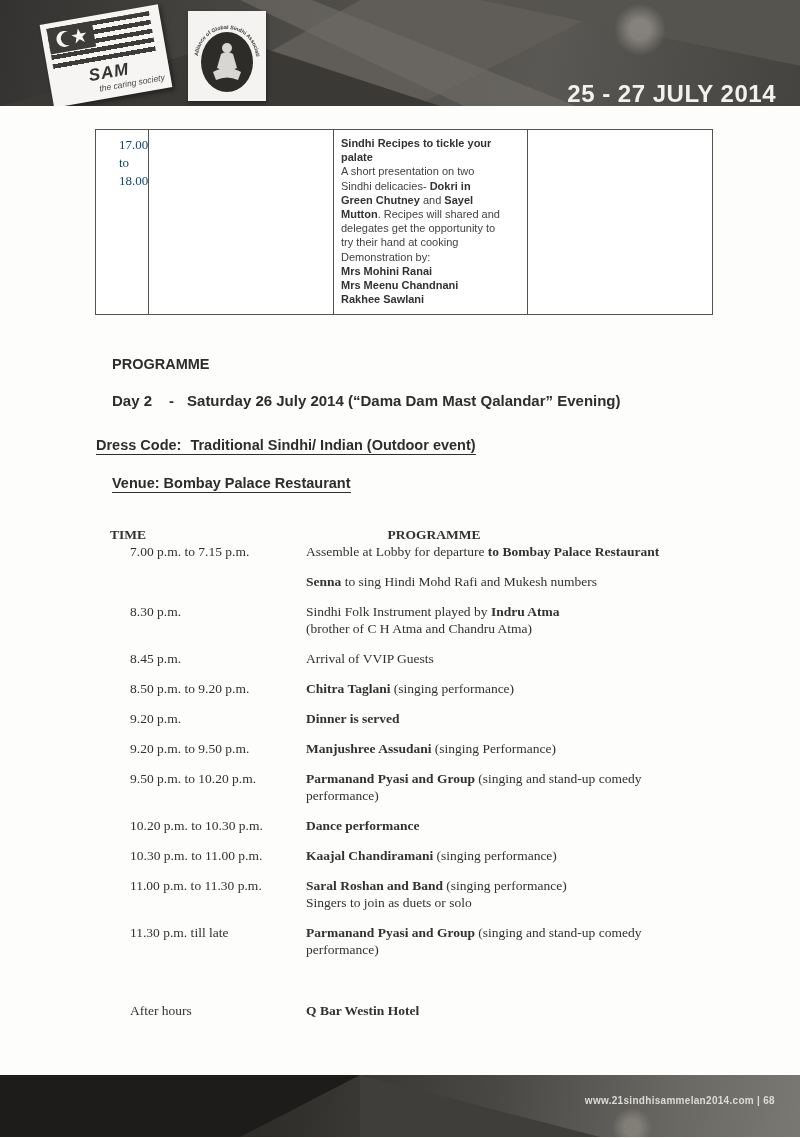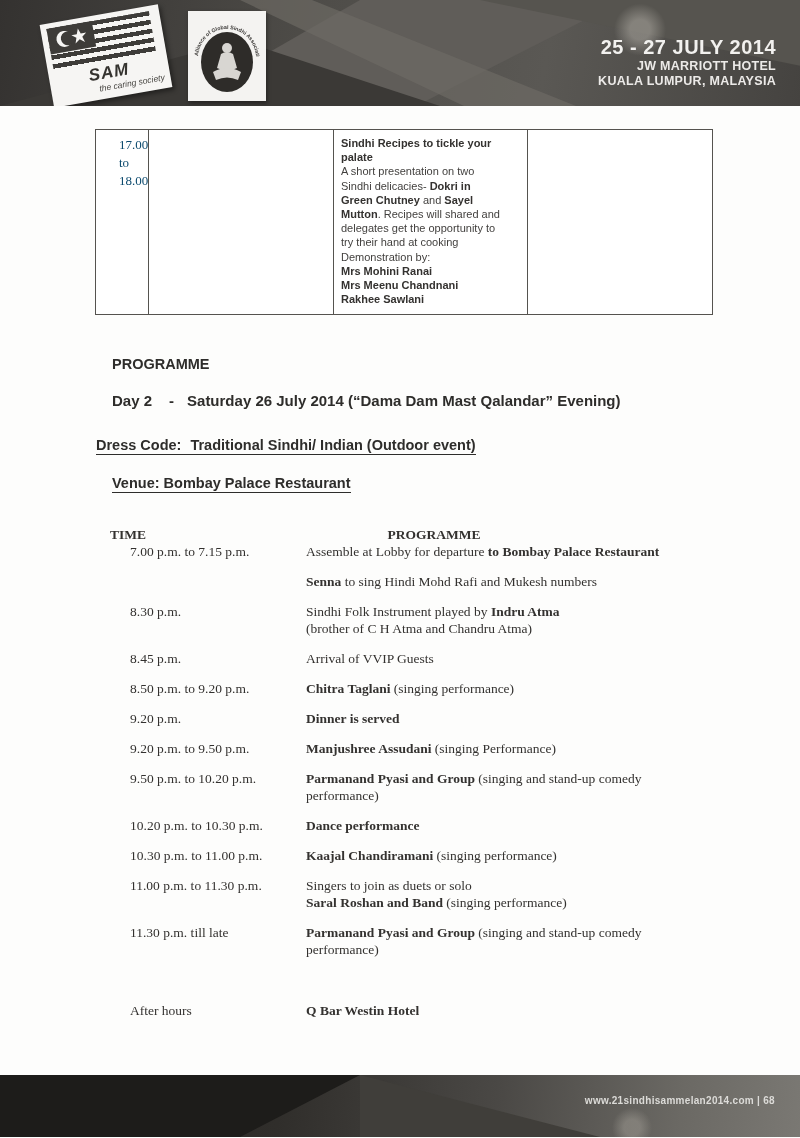--- a/index.html
+++ b/index.html
@@ -24,21 +24,21 @@
   .sam-canton { position:absolute; left:0; top:0; width:46px; height:26px; background:#3e3c39; }
   .sam-name { font-style:italic; font-weight:bold; font-size:17px; color:#35332f;
     text-align:center; line-height:18px; margin-top:1px; letter-spacing:1px; }
   .sam-tag { font-style:italic; font-size:8.5px; color:#45433f; text-align:right; line-height:10px; }
 
   .agsa-logo { position:absolute; left:188px; top:11px; width:78px; height:90px;
     background:#f4f3f1; display:flex; align-items:center; justify-content:center;
     box-shadow:1px 2px 4px rgba(0,0,0,.4); }
 
   .header-text { position:absolute; right:24px; top:36px; text-align:right; color:#f2f1ef; }
-  .header-dates { font-size:20px; font-weight:bold; letter-spacing:.5px; line-height:23px; }
+  .header-dates { font-size:24px; font-weight:bold; letter-spacing:.5px; line-height:23px;margin-top:46px; }
   .header-sub { font-size:12.5px; font-weight:bold; letter-spacing:.3px; line-height:15px; color:#eceae8; }
 
   
   .top-table { position:absolute; left:95px; top:129px; width:618px; min-height:186px;
     display:grid; grid-template-columns:53px 185px 194px 186px;
     border:1px solid #55534f; background:#fff; }
   .tcell { border-right:1px solid #55534f; padding:6px 4px 8px 7px; }
   .tcell:last-child { border-right:none; }
   .tcell-time { font-family:"Liberation Serif", serif; font-size:13px; line-height:18px; color:#0c4a6e;margin-left:16px; }
   .tcell-recipe { font-size:11px; line-height:14.2px; color:#413f3d; }
@@ -227,22 +227,22 @@
         </div>
         <div class="srow">
           <div class="stime">10.30 p.m. to 11.00 p.m.</div>
           <div class="sprog">
             <div><span class="b">Kaajal Chandiramani</span><span> (singing performance)</span></div>
           </div>
         </div>
         <div class="srow">
           <div class="stime">11.00 p.m. to 11.30 p.m.</div>
           <div class="sprog">
+            <div><span class="b">Saral Roshan and Band</span><span> (singing performance)</span></div>
             <div><span>Singers to join as duets or solo</span></div>
-            <div><span class="b">Saral Roshan and Band</span><span> (singing performance)</span></div>
           </div>
         </div>
         <div class="srow">
           <div class="stime">11.30 p.m. till late</div>
           <div class="sprog">
             <div><span class="b">Parmanand Pyasi and Group</span><span> (singing and stand-up comedy</span></div>
             <div><span>performance)</span></div>
           </div>
         </div>
         <div class="srow gap">

